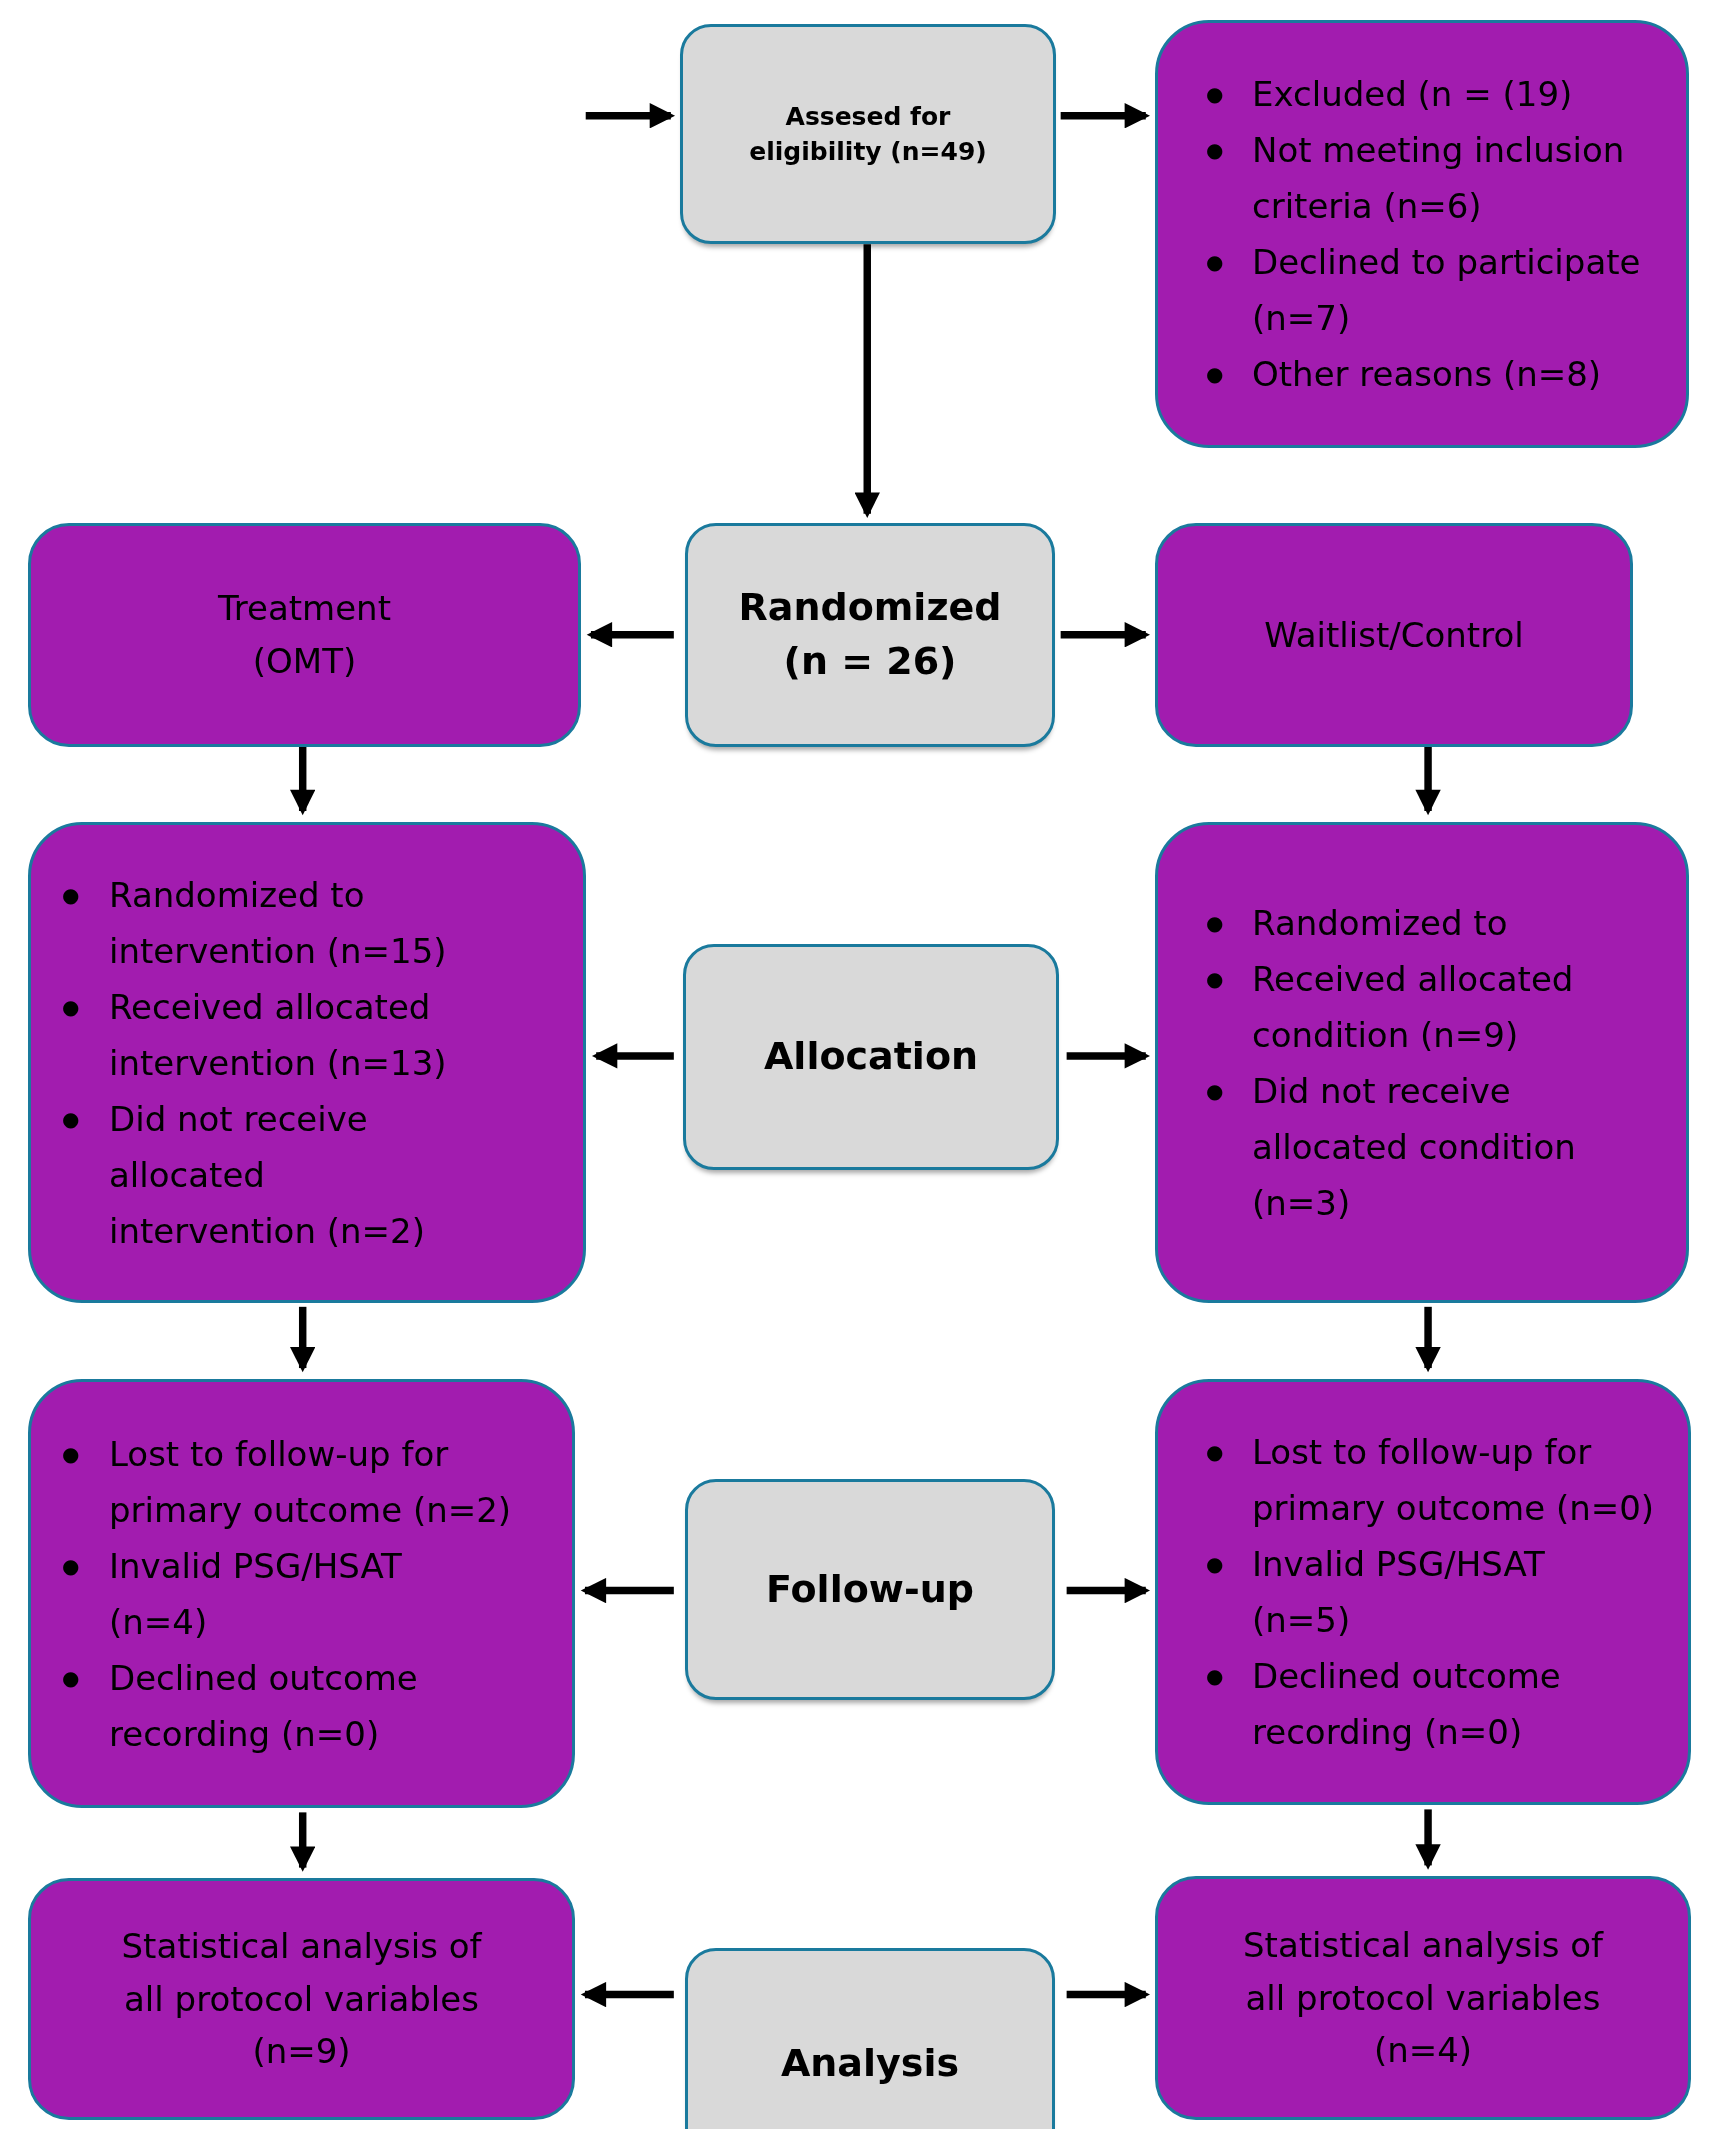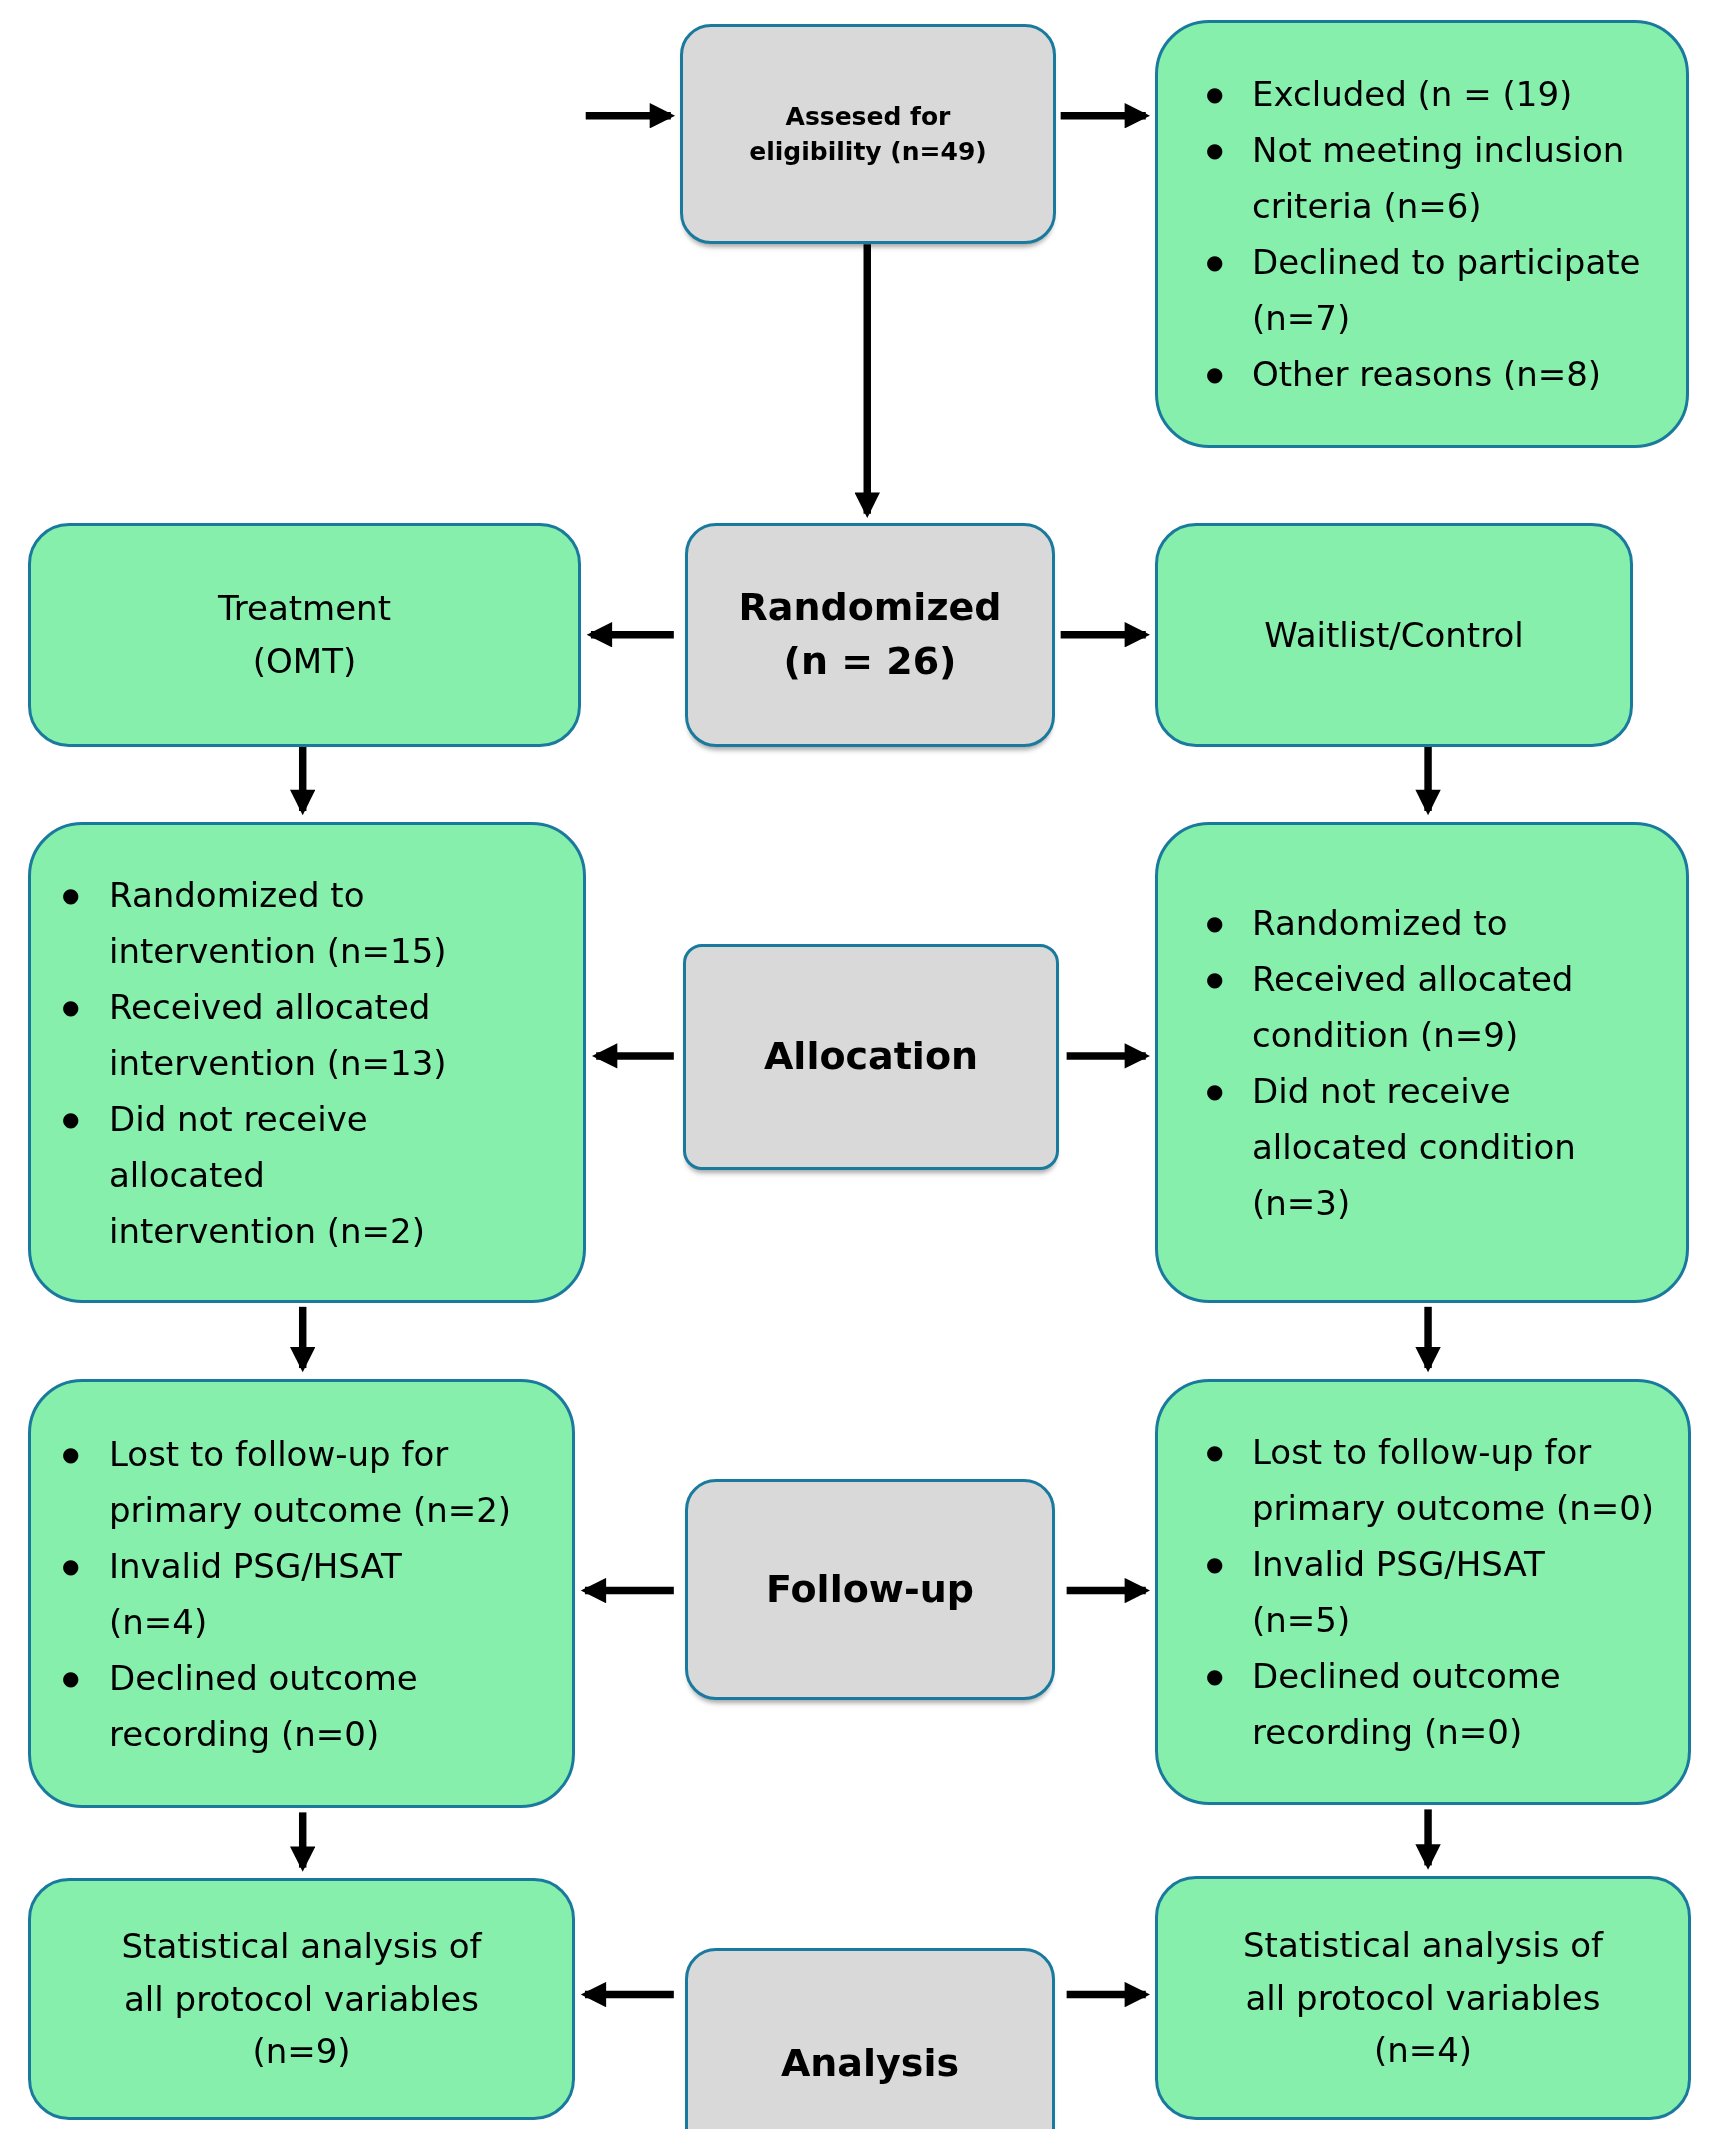--- a/index.html
+++ b/index.html
@@ -19,21 +19,21 @@
     border:3.7px solid #1A7A9D;
     box-sizing:border-box;
     display:flex;flex-direction:column;justify-content:center;
     background:#ffffff;
   }
   .gray{
     background:#D9D9D9;
     border-radius:31px;
     box-shadow:0 5.2px 5.2px -3px rgba(0,0,0,0.35);
   }
-  .white{background:#86efac;border-radius:41px;}
+  .white{background:#a21caf;border-radius:41px;}
   .round-lg{border-radius:54px;}
   .hdr{font-weight:700;text-align:center;font-size:38px;line-height:1.42;align-items:center;}
   .hdr-xl{font-size:36px;}
   .hdr-sm{font-size:25px;}
   .lbl{font-size:34px;line-height:1.55;text-align:center;align-items:center;}
   .ln{display:block;}
 
   .blist{font-size:34px;line-height:56px;}
   .blist ul{list-style:none;margin:0;padding:0;}
   .blist li{position:relative;padding-left:var(--t);padding-right:15px;}
@@ -46,21 +46,21 @@
   .bul-right{--b:48px;--t:94px;}
 
   
   .b-enrolment  {left:22.4px;   top:24px;   width:558px; height:220px;}
   .b-assessed   {left:680px;  top:24px;   width:376px; height:220px;}
   .b-excluded   {left:1155px; top:20px;   width:534px; height:428px;}
   .b-treatment  {left:28px;   top:523px;  width:553px; height:224px;}
   .b-randomized {left:685px;  top:523px;  width:370px; height:224px;}
   .b-waitlist   {left:1155px; top:523px;  width:478px; height:224px;}
   .b-alloc-left {left:28px;   top:822px; width:558px; height:481px;}
-  .b-allocation {left:683px;  top:944px; width:376px; height:226px;border-radius:19px;}
+  .b-allocation {left:683px;  top:944px; width:376px; height:226px;}
   .b-alloc-right{left:1155px; top:822px; width:534px; height:481px;}
   .b-fu-left    {left:28px;   top:1379px; width:547px; height:429px;}
   .b-followup   {left:685px;  top:1479px; width:370px; height:221px;}
   .b-fu-right   {left:1155px; top:1379px; width:536px; height:426px;}
   .b-ana-left   {left:28px;   top:1878px; width:547px; height:242px;}
   .b-analysis   {left:685px;  top:1948px; width:370px; height:231px;}
   .b-ana-right  {left:1155px; top:1876px; width:536px; height:244px;}
 </style>
 </head>
 <body>

